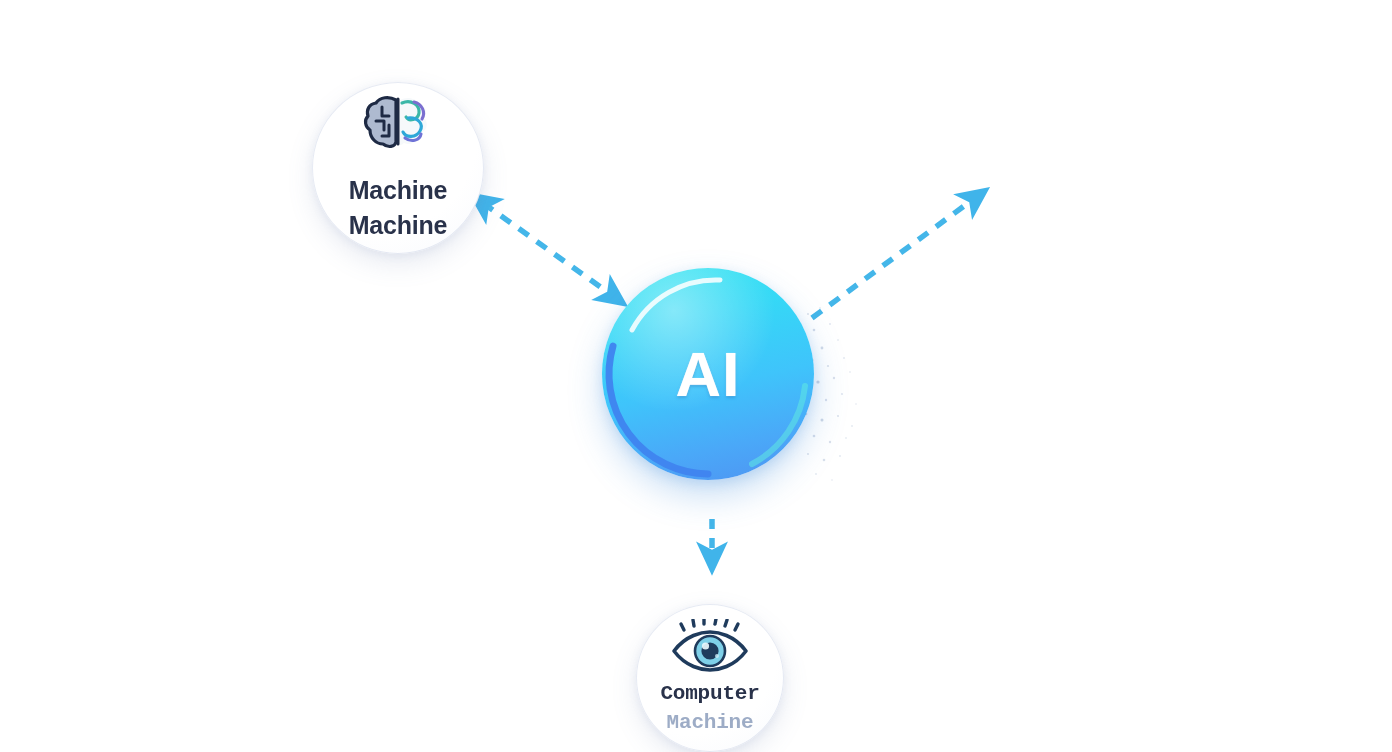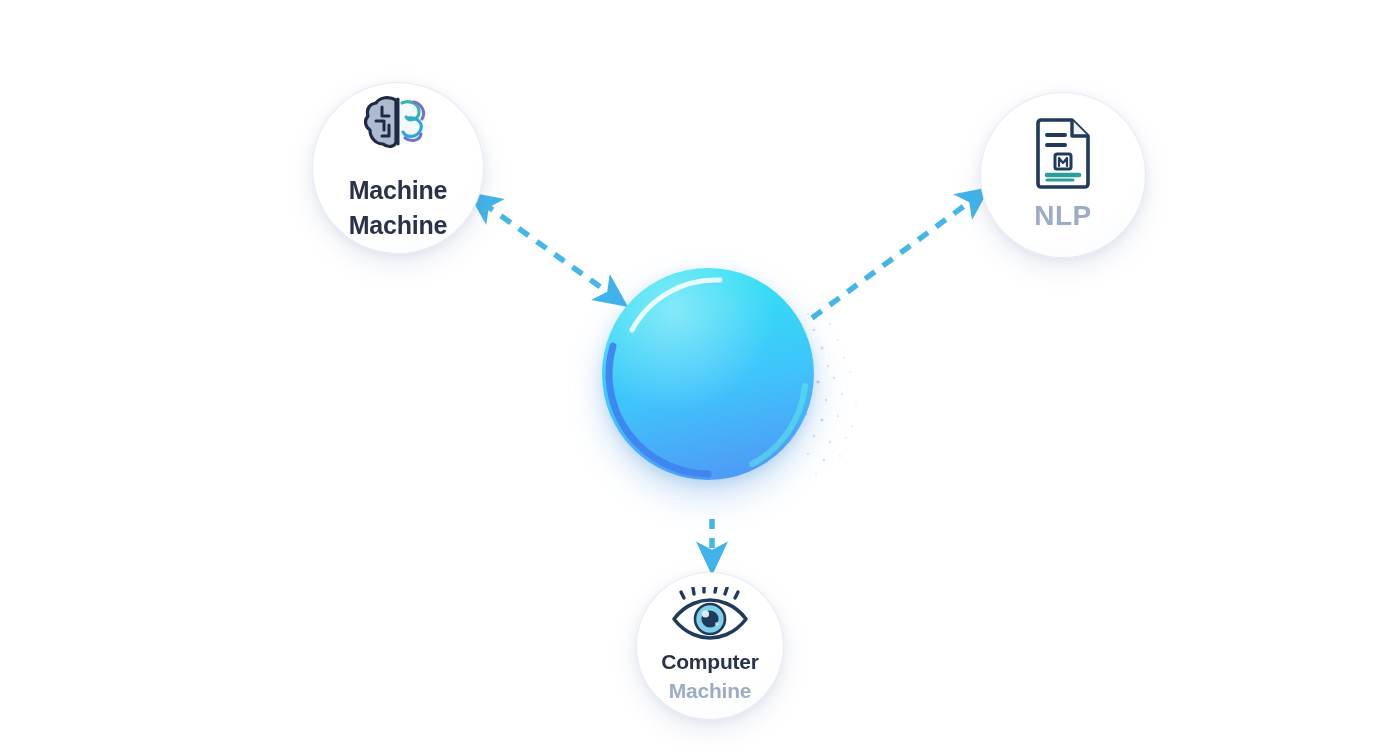--- a/index.html
+++ b/index.html
@@ -73,23 +73,24 @@
   #node-nlp .node-label {
     font-size: 28px;
     line-height: 32px;
     margin-top: 4px;
     letter-spacing: 0.5px;
   }
 
   
   #node-cv {
     left: 636px;
-    top: 572px;
+    top: 604px;
     width: 148px;
     height: 148px;
+    font-family: Liberation Mono, monospace;
   }
   #node-cv .node-label {
     font-size: 21px;
     line-height: 29px;
     margin-top: 2px;
   }
 
   
   #node-ai {
     position: absolute;
@@ -211,20 +212,21 @@
 
   <div id="node-ai">
     <svg id="ai-rings" viewBox="0 0 212 212" xmlns="http://www.w3.org/2000/svg">
 
       <path d="M 106 206 A 100 100 0 0 1 11 78" fill="none" stroke="#3f84ef" stroke-width="7" stroke-linecap="round" opacity="0.95"></path>
 
       <path d="M 30 62 A 95 95 0 0 1 118 12" fill="none" stroke="#ffffff" stroke-width="5" stroke-linecap="round" opacity="0.85"></path>
 
       <path d="M 150 196 A 100 100 0 0 0 203 118" fill="none" stroke="#5fe9e2" stroke-width="6" stroke-linecap="round" opacity="0.55"></path>
     </svg>
+    <span id="ai-text">AI</span>
   </div>
 
   <div class="node" id="node-ml">
     <span class="node-icon">
       <svg width="72" height="58" viewBox="0 0 72 58" xmlns="http://www.w3.org/2000/svg">
 
         <path d="M34 6 C27 2, 18 3, 14 9 C7 10, 4 16, 6 22 C2 26, 3 33, 8 36
                  C8 44, 14 50, 21 50 C26 54, 33 53, 34 48 Z" fill="#aebad0" stroke="#1e2a44" stroke-width="3.2" stroke-linejoin="round"></path>
 
         <path d="M20 13 L20 22 L27 22 M14 27 L22 27 L22 36 M27 31 L27 42 L20 42" fill="none" stroke="#1e2a44" stroke-width="3" stroke-linecap="round" stroke-linejoin="round"></path>
@@ -237,37 +239,20 @@
         <path d="M43 44 C50 49, 58 46, 59 40" fill="none" stroke="#6f73d6" stroke-width="3.1" stroke-linecap="round"></path>
         <path d="M36 5 L36 50" fill="none" stroke="#1e2a44" stroke-width="3" stroke-linecap="round"></path>
       </svg>
     </span>
     <div class="node-label">
       <div class="lbl-strong">Machine</div>
       <div class="lbl-strong">Machine</div>
     </div>
   </div>
 
-  <div class="node" id="node-nlp">
-    <span class="node-icon">
-      <svg width="62" height="74" viewBox="0 0 62 74" xmlns="http://www.w3.org/2000/svg">
-        <path d="M6 5 A3 3 0 0 1 9 2 L40 2 L56 18 L56 66 A3 3 0 0 1 53 69 L9 69 A3 3 0 0 1 6 66 Z" fill="#ffffff" stroke="#1f3b5c" stroke-width="3.6" stroke-linejoin="round"></path>
-        <path d="M40 2 L40 18 L56 18" fill="#eef3f8" stroke="#1f3b5c" stroke-width="3.4" stroke-linejoin="round"></path>
-        <line x1="15" y1="17" x2="33" y2="17" stroke="#1f3b5c" stroke-width="4" stroke-linecap="round"></line>
-        <line x1="15" y1="27" x2="33" y2="27" stroke="#1f3b5c" stroke-width="4" stroke-linecap="round"></line>
-        <rect x="23" y="36" width="16" height="15" rx="2" fill="#ffffff" stroke="#1f3b5c" stroke-width="3"></rect>
-        <path d="M27 48 L27 40 L31 45 L35 40 L35 48" fill="none" stroke="#1f3b5c" stroke-width="2.2" stroke-linecap="round" stroke-linejoin="round"></path>
-        <line x1="15" y1="57" x2="47" y2="57" stroke="#2a9d9d" stroke-width="4.6" stroke-linecap="round"></line>
-        <line x1="15" y1="62" x2="41" y2="62" stroke="#2a9d9d" stroke-width="3" stroke-linecap="round"></line>
-      </svg>
-    </span>
-    <div class="node-label">
-      <div class="lbl-muted">NLP</div>
-    </div>
-  </div>
 
   <div class="node" id="node-cv">
     <span class="node-icon">
       <svg width="84" height="54" viewBox="0 0 84 54" xmlns="http://www.w3.org/2000/svg">
 
         <g stroke="#1f3b5c" stroke-width="3.4" stroke-linecap="round">
           <line x1="16" y1="11" x2="13" y2="5"></line>
           <line x1="26" y1="7" x2="25" y2="1"></line>
           <line x1="36" y1="5" x2="36" y2="0"></line>
           <line x1="47" y1="5" x2="48" y2="0"></line>

